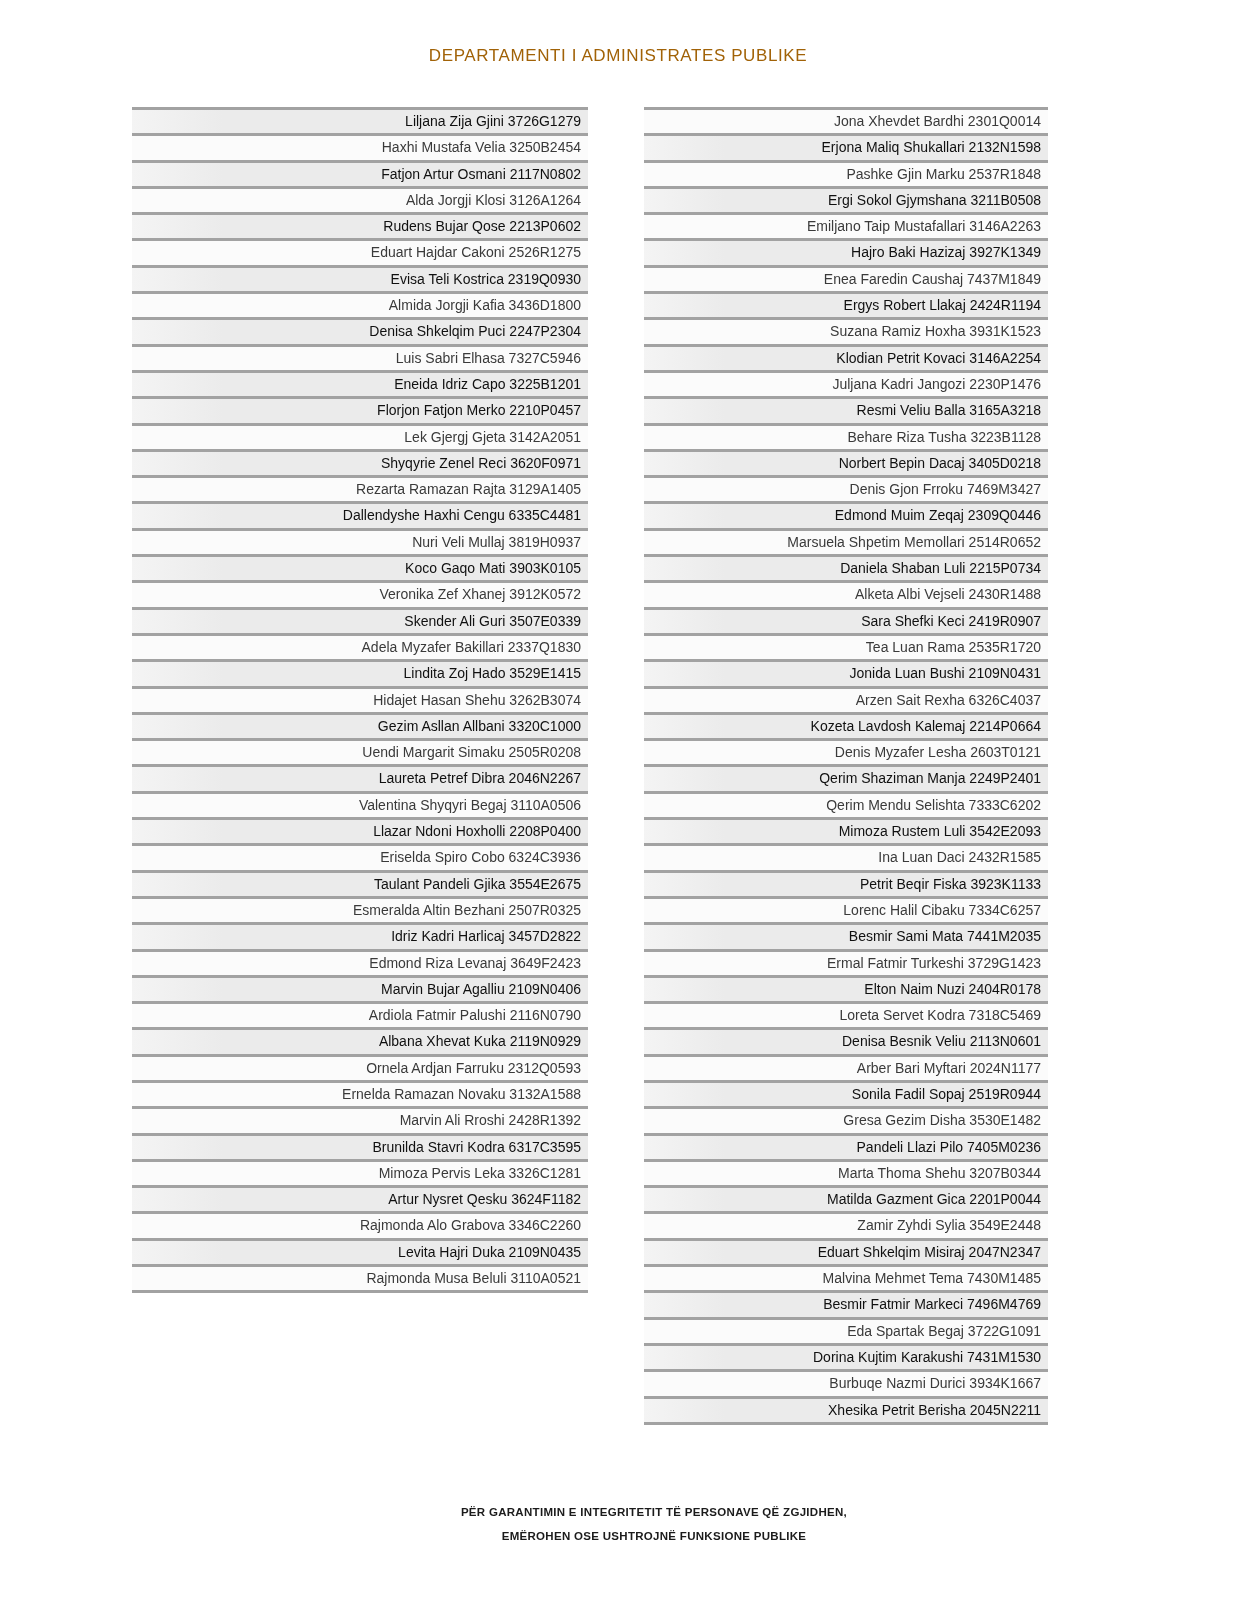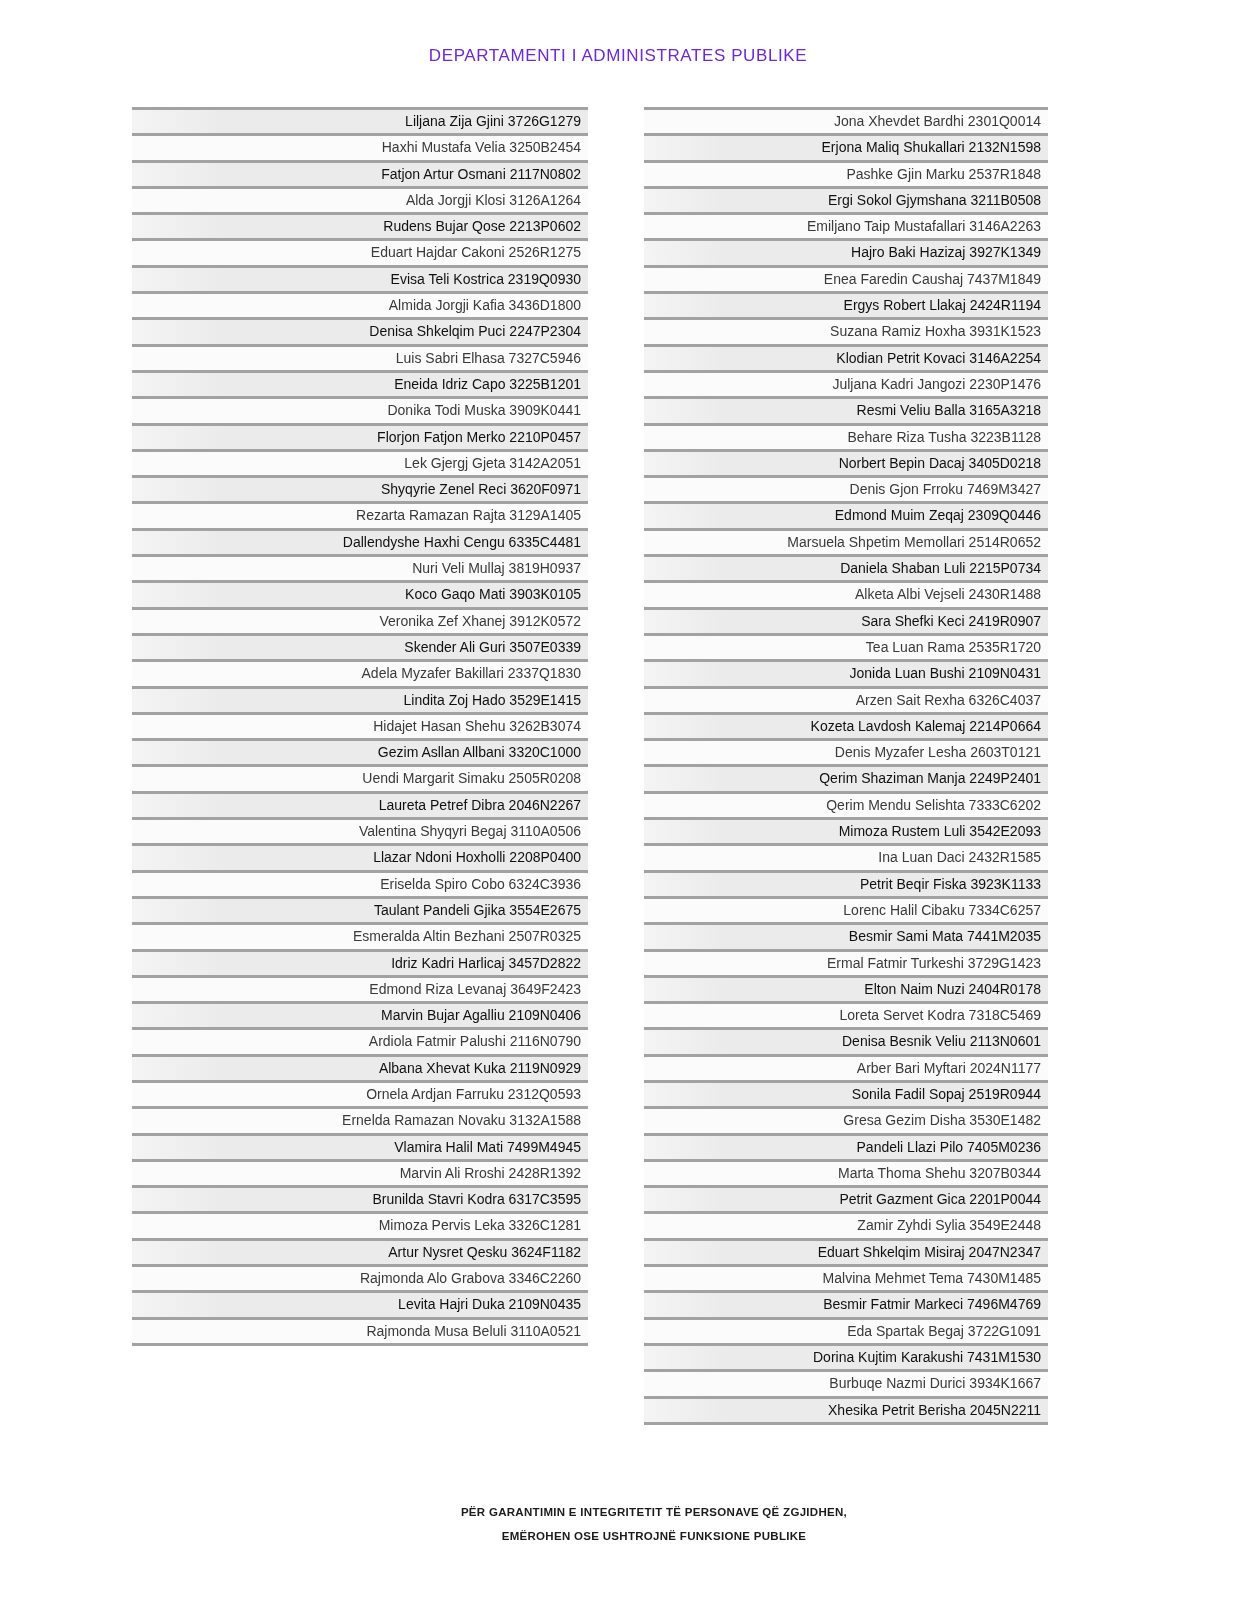--- a/index.html
+++ b/index.html
@@ -16,21 +16,21 @@
   }
   .page-title {
     position: absolute;
     top: 46px;
     left: 0;
     width: 100%;
     text-align: center;
     font-size: 17px;
     font-weight: 400;
     letter-spacing: 0.6px;
-    color: #6d28d9;
+    color: #a16207;
   }
   .column {
     position: absolute;
     top: 107px;
     border-bottom: 3px solid var(--row-border, #a2a2a2);
   }
   .column.left  { left: 132px; width: 456px; }
   .column.right { left: 644px; width: 404px; }
   .row {
     box-sizing: border-box;
@@ -74,21 +74,20 @@
     <div class="row">Haxhi Mustafa Velia 3250B2454</div>
     <div class="row bold">Fatjon Artur Osmani 2117N0802</div>
     <div class="row">Alda Jorgji Klosi 3126A1264</div>
     <div class="row bold">Rudens Bujar Qose 2213P0602</div>
     <div class="row">Eduart Hajdar Cakoni 2526R1275</div>
     <div class="row bold">Evisa Teli Kostrica 2319Q0930</div>
     <div class="row">Almida Jorgji Kafia 3436D1800</div>
     <div class="row bold">Denisa Shkelqim Puci 2247P2304</div>
     <div class="row">Luis Sabri Elhasa 7327C5946</div>
     <div class="row bold">Eneida Idriz Capo 3225B1201</div>
-    <div class="row">Donika Todi Muska 3909K0441</div>
     <div class="row bold">Florjon Fatjon Merko 2210P0457</div>
     <div class="row">Lek Gjergj Gjeta 3142A2051</div>
     <div class="row bold">Shyqyrie Zenel Reci 3620F0971</div>
     <div class="row">Rezarta Ramazan Rajta 3129A1405</div>
     <div class="row bold">Dallendyshe Haxhi Cengu 6335C4481</div>
     <div class="row">Nuri Veli Mullaj 3819H0937</div>
     <div class="row bold">Koco Gaqo Mati 3903K0105</div>
     <div class="row">Veronika Zef Xhanej 3912K0572</div>
     <div class="row bold">Skender Ali Guri 3507E0339</div>
     <div class="row">Adela Myzafer Bakillari 2337Q1830</div>
@@ -102,21 +101,20 @@
     <div class="row">Eriselda Spiro Cobo 6324C3936</div>
     <div class="row bold">Taulant Pandeli Gjika 3554E2675</div>
     <div class="row">Esmeralda Altin Bezhani 2507R0325</div>
     <div class="row bold">Idriz Kadri Harlicaj 3457D2822</div>
     <div class="row">Edmond Riza Levanaj 3649F2423</div>
     <div class="row bold">Marvin Bujar Agalliu 2109N0406</div>
     <div class="row">Ardiola Fatmir Palushi 2116N0790</div>
     <div class="row bold">Albana Xhevat Kuka 2119N0929</div>
     <div class="row">Ornela Ardjan Farruku 2312Q0593</div>
     <div class="row">Ernelda Ramazan Novaku 3132A1588</div>
-    <div class="row bold">Vlamira Halil Mati 7499M4945</div>
     <div class="row">Marvin Ali Rroshi 2428R1392</div>
     <div class="row bold">Brunilda Stavri Kodra 6317C3595</div>
     <div class="row">Mimoza Pervis Leka 3326C1281</div>
     <div class="row bold">Artur Nysret Qesku 3624F1182</div>
     <div class="row">Rajmonda Alo Grabova 3346C2260</div>
     <div class="row bold">Levita Hajri Duka 2109N0435</div>
     <div class="row">Rajmonda Musa Beluli 3110A0521</div>
   </div>
 
 <div class="column right">
@@ -154,21 +152,21 @@
     <div class="row bold">Besmir Sami Mata 7441M2035</div>
     <div class="row">Ermal Fatmir Turkeshi 3729G1423</div>
     <div class="row bold">Elton Naim Nuzi 2404R0178</div>
     <div class="row">Loreta Servet Kodra 7318C5469</div>
     <div class="row bold">Denisa Besnik Veliu 2113N0601</div>
     <div class="row">Arber Bari Myftari 2024N1177</div>
     <div class="row bold">Sonila Fadil Sopaj 2519R0944</div>
     <div class="row">Gresa Gezim Disha 3530E1482</div>
     <div class="row bold">Pandeli Llazi Pilo 7405M0236</div>
     <div class="row">Marta Thoma Shehu 3207B0344</div>
-    <div class="row bold">Petrit Gazment Gica 2201P0044</div>
+    <div class="row bold">Matilda Gazment Gica 2201P0044</div>
     <div class="row">Zamir Zyhdi Sylia 3549E2448</div>
     <div class="row bold">Eduart Shkelqim Misiraj 2047N2347</div>
     <div class="row">Malvina Mehmet Tema 7430M1485</div>
     <div class="row bold">Besmir Fatmir Markeci 7496M4769</div>
     <div class="row">Eda Spartak Begaj 3722G1091</div>
     <div class="row bold">Dorina Kujtim Karakushi 7431M1530</div>
     <div class="row">Burbuqe Nazmi Durici 3934K1667</div>
     <div class="row bold">Xhesika Petrit Berisha 2045N2211</div>
   </div>
 

